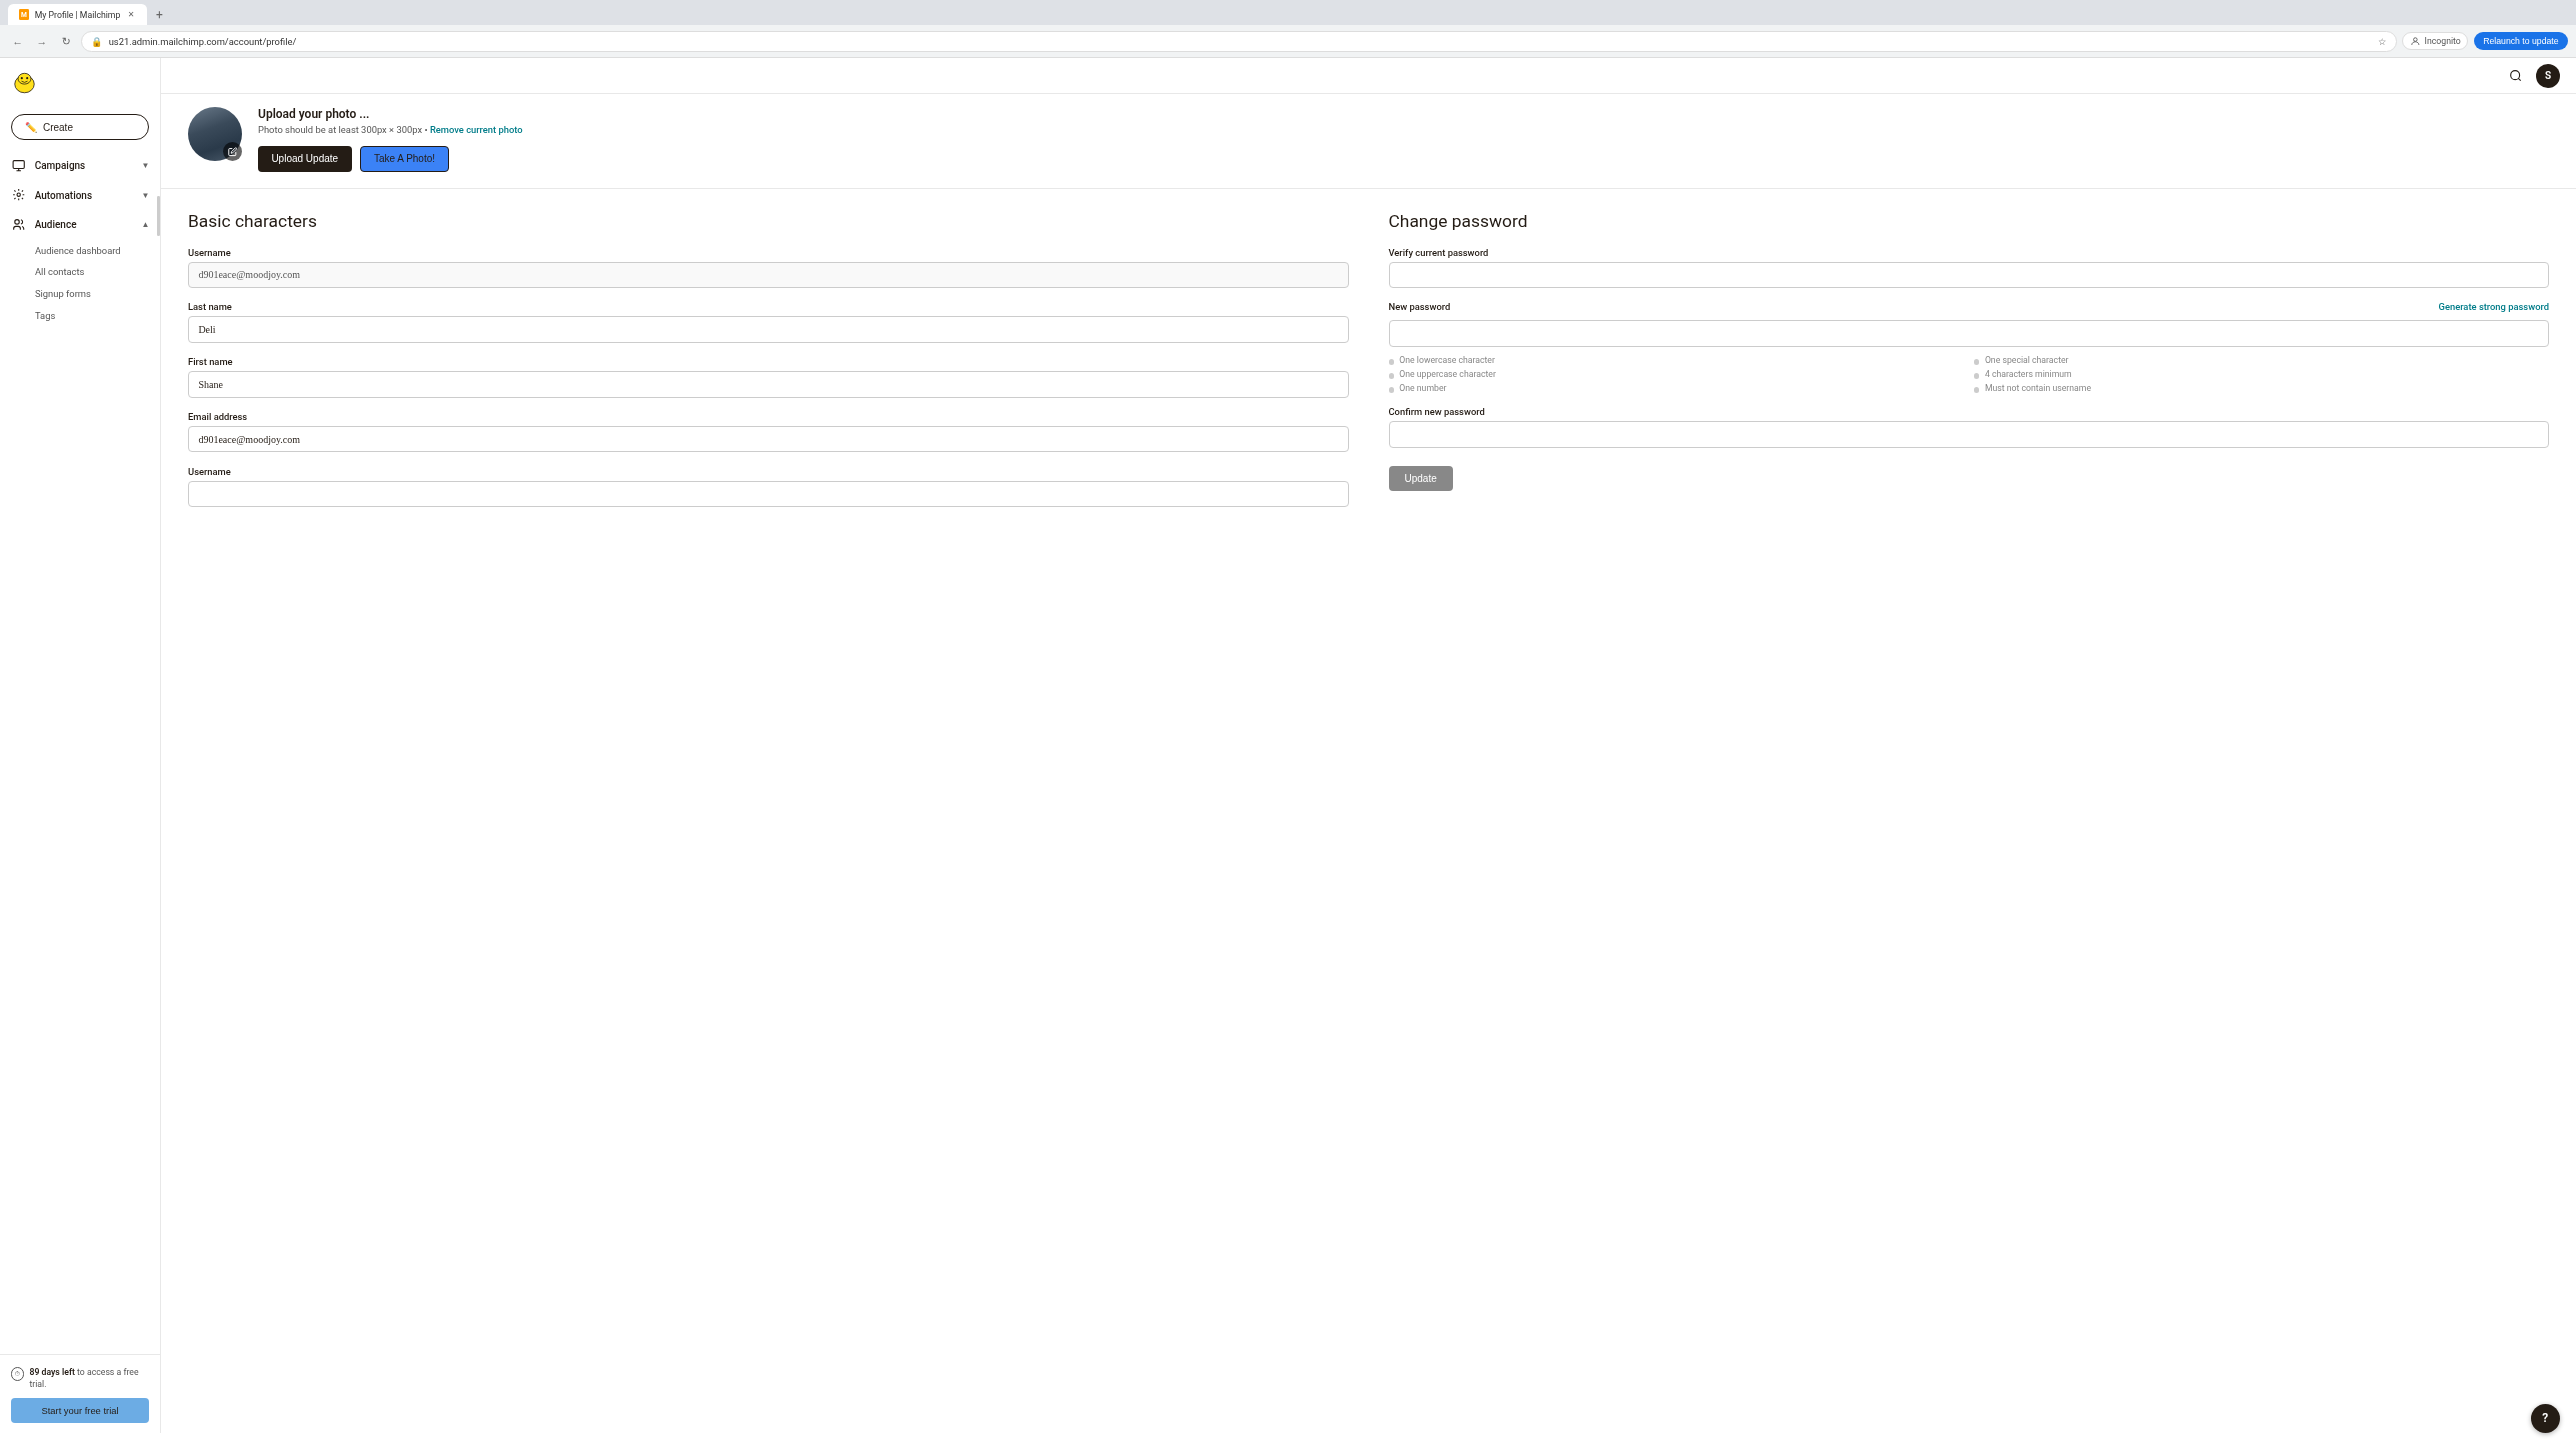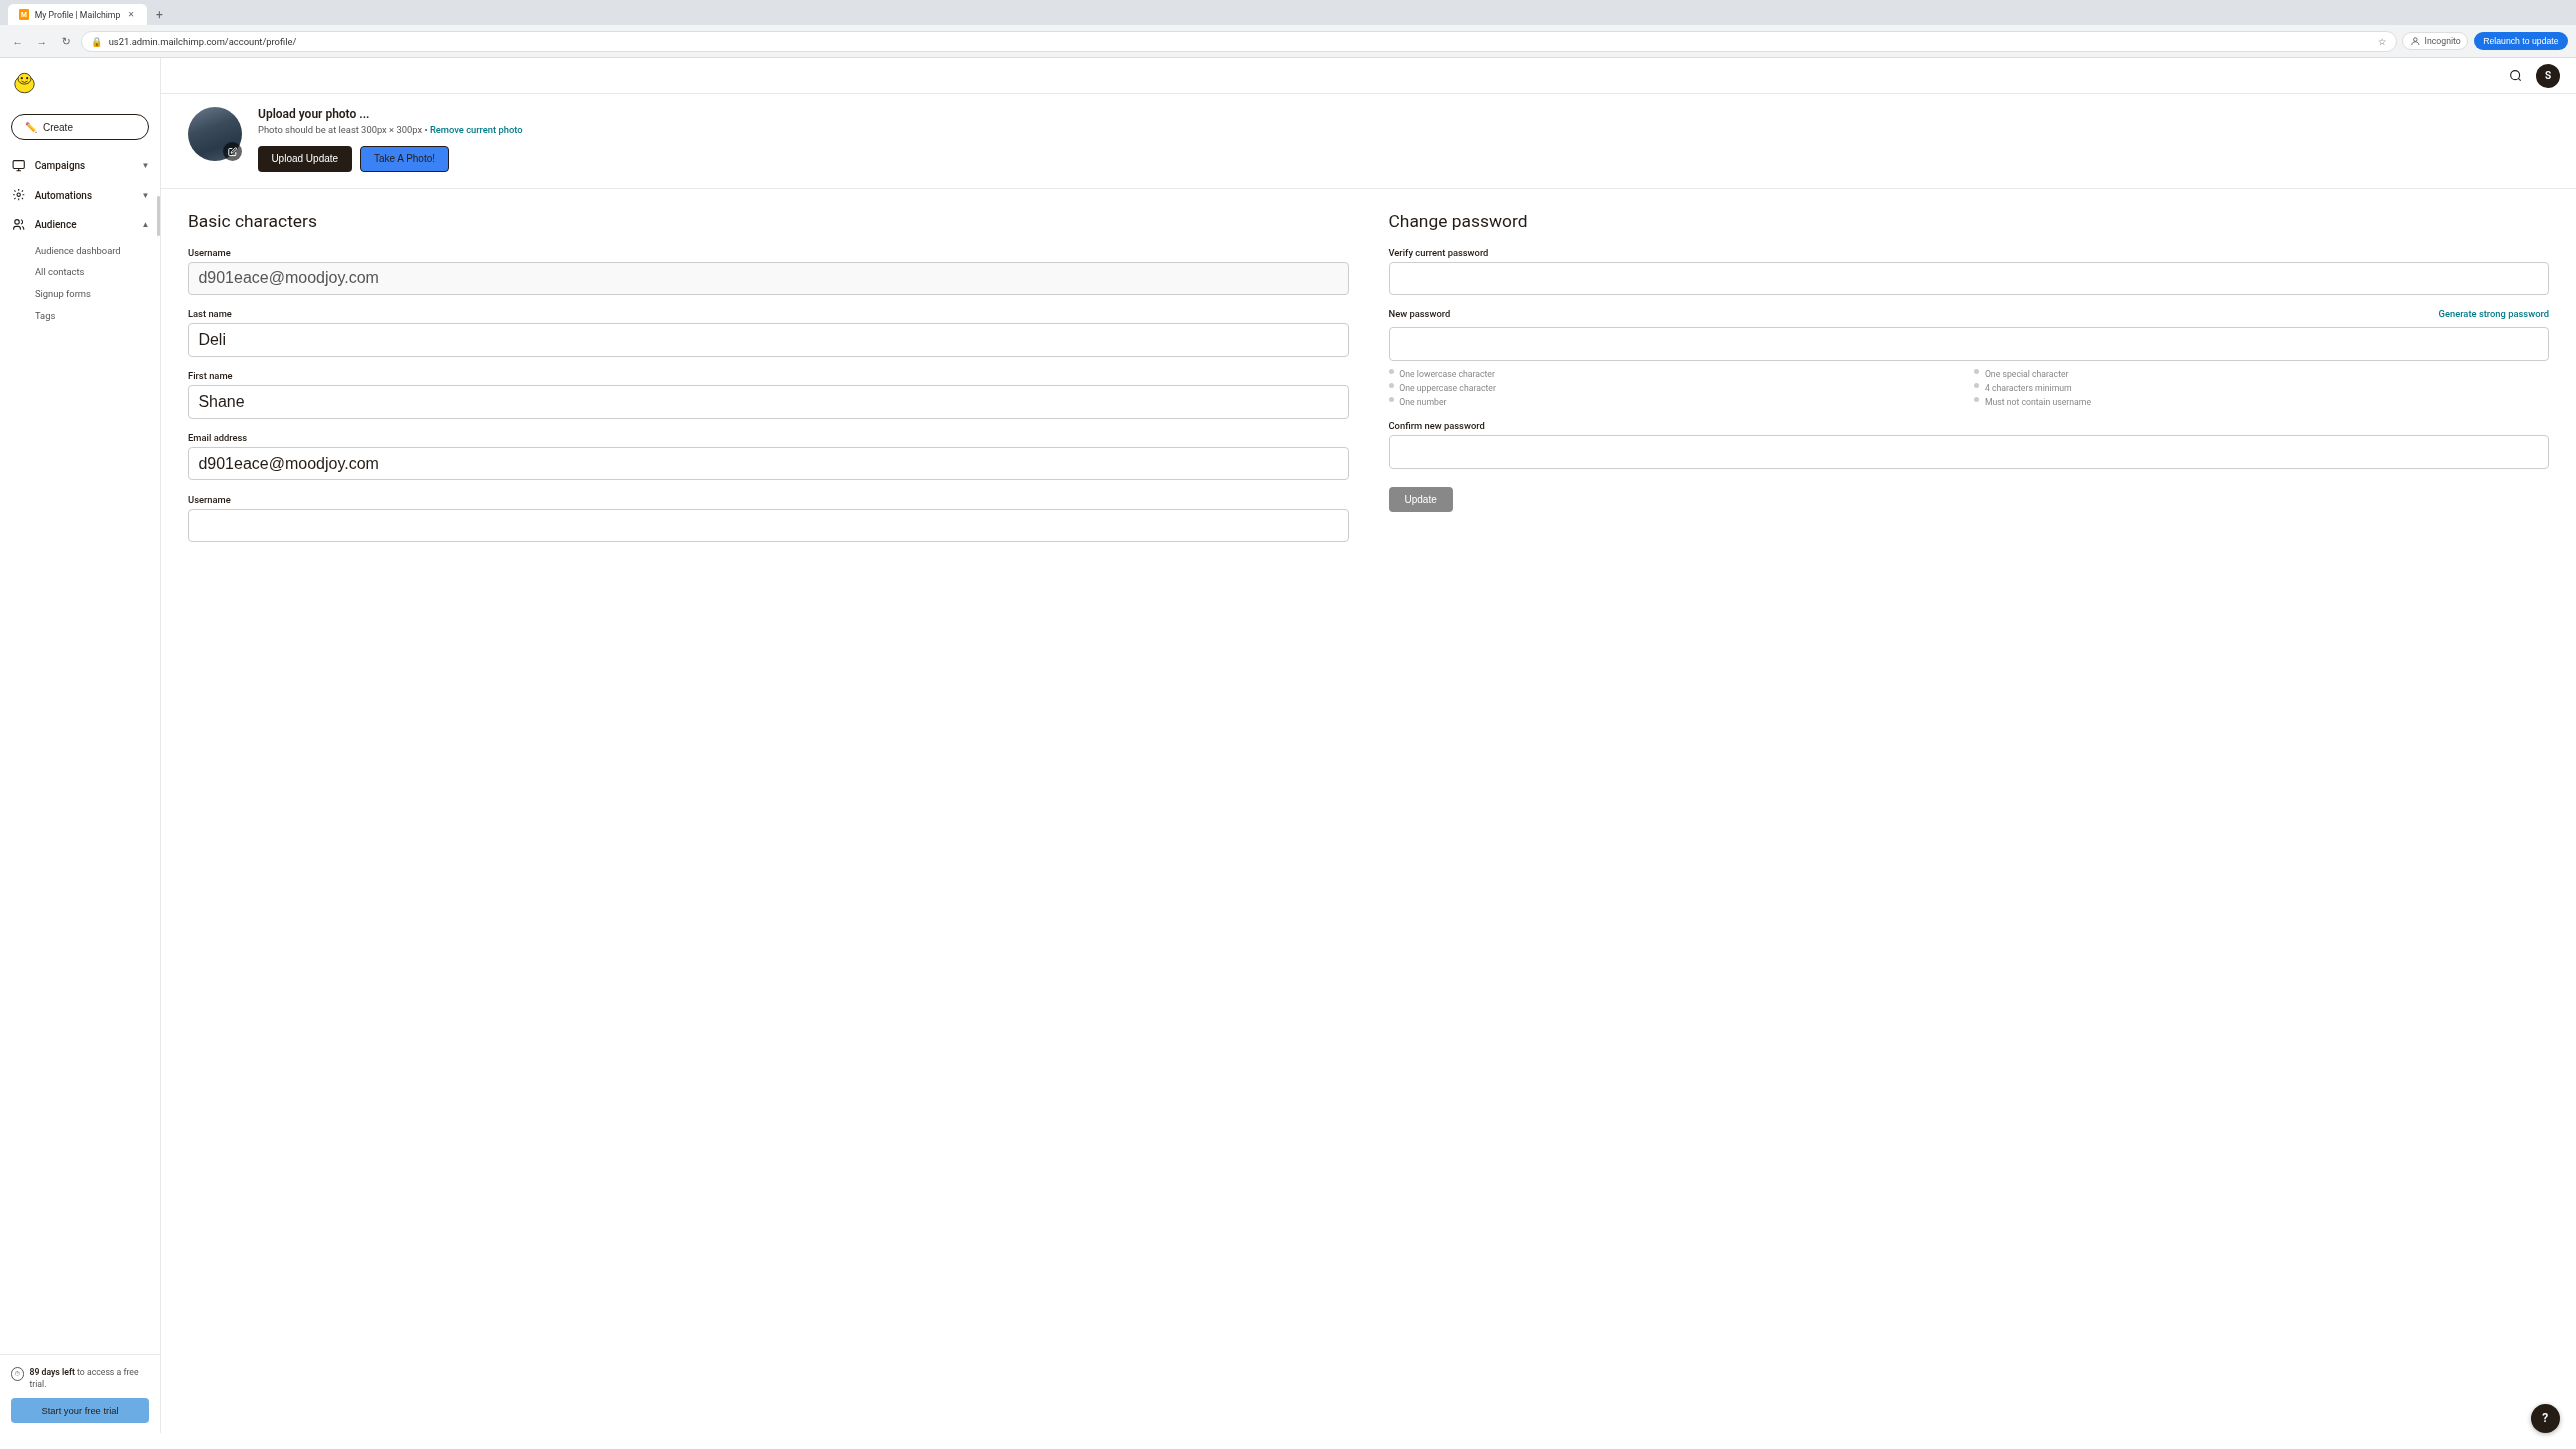--- a/index.html
+++ b/index.html
@@ -61,26 +61,26 @@
     .photo-description a { color: #007c89; text-decoration: none; font-weight: 500; }
     .photo-actions { display: flex; gap: 8px; }
     .upload-btn { background: #241c15; color: #fff; border: none; border-radius: 4px; padding: 6.7px 13.4px; font-size: 10px; font-weight: 500; cursor: pointer; }
     .take-photo-btn { background: #3b82f6; color: #241c15; border: 1.3px solid #241c15; border-radius: 4px; padding: 6.7px 13.4px; font-size: 10px; font-weight: 500; cursor: pointer; }
 
     
     .form-sections { display: grid; grid-template-columns: 1fr 1fr; gap: 40px; padding: 21.5px 27px; }
     .form-section-title { font-size: 17.4px; font-weight: 400; color: #241c15; margin-bottom: 16px; }
     .form-group { margin-bottom: 13.4px; }
     .form-label { font-size: 9.4px; font-weight: 500; color: #241c15; margin-bottom: 4px; display: block; }
-    .form-input { width: 100%; padding: 6.7px 9.4px; border: 0.7px solid #ccc; border-radius: 4px; font-size: 16px; color: #241c15; background: #fff; outline: none; }
+    .form-input { width: 100%; padding: 6.7px 9.4px; border: 0.7px solid #ccc; border-radius: 4px; font-size: 10px; color: #241c15; background: #fff; outline: none; font-family: Liberation Serif, serif; }
     .form-input-readonly { background: #f9f9f9; color: #555; }
 
     
     .pw-requirements { display: grid; grid-template-columns: 1fr 1fr; gap: 4px 10.7px; margin-top: 8px; }
-    .pw-req { display: flex; align-items: flex-start; gap: 5.4px; font-size: 8.7px; color: #888; }
+    .pw-req { display: flex; align-items: flex-end; gap: 5.4px; font-size: 8.7px; color: #888; }
     .pw-req-dot { width: 5.4px; height: 5.4px; border-radius: 50%; background: #ccc; flex-shrink: 0; }
 
     
     .password-section-header { display: flex; align-items: center; justify-content: space-between; margin-bottom: 4px; }
     .generate-pw-link { color: #007c89; font-size: 9.4px; cursor: pointer; text-decoration: none; font-weight: 500; }
 
     
     .update-btn { background: #888; color: #fff; border: none; border-radius: 4px; padding: 6.7px 16px; font-size: 10px; font-weight: 500; cursor: pointer; margin-top: 5.4px; }
 
     

